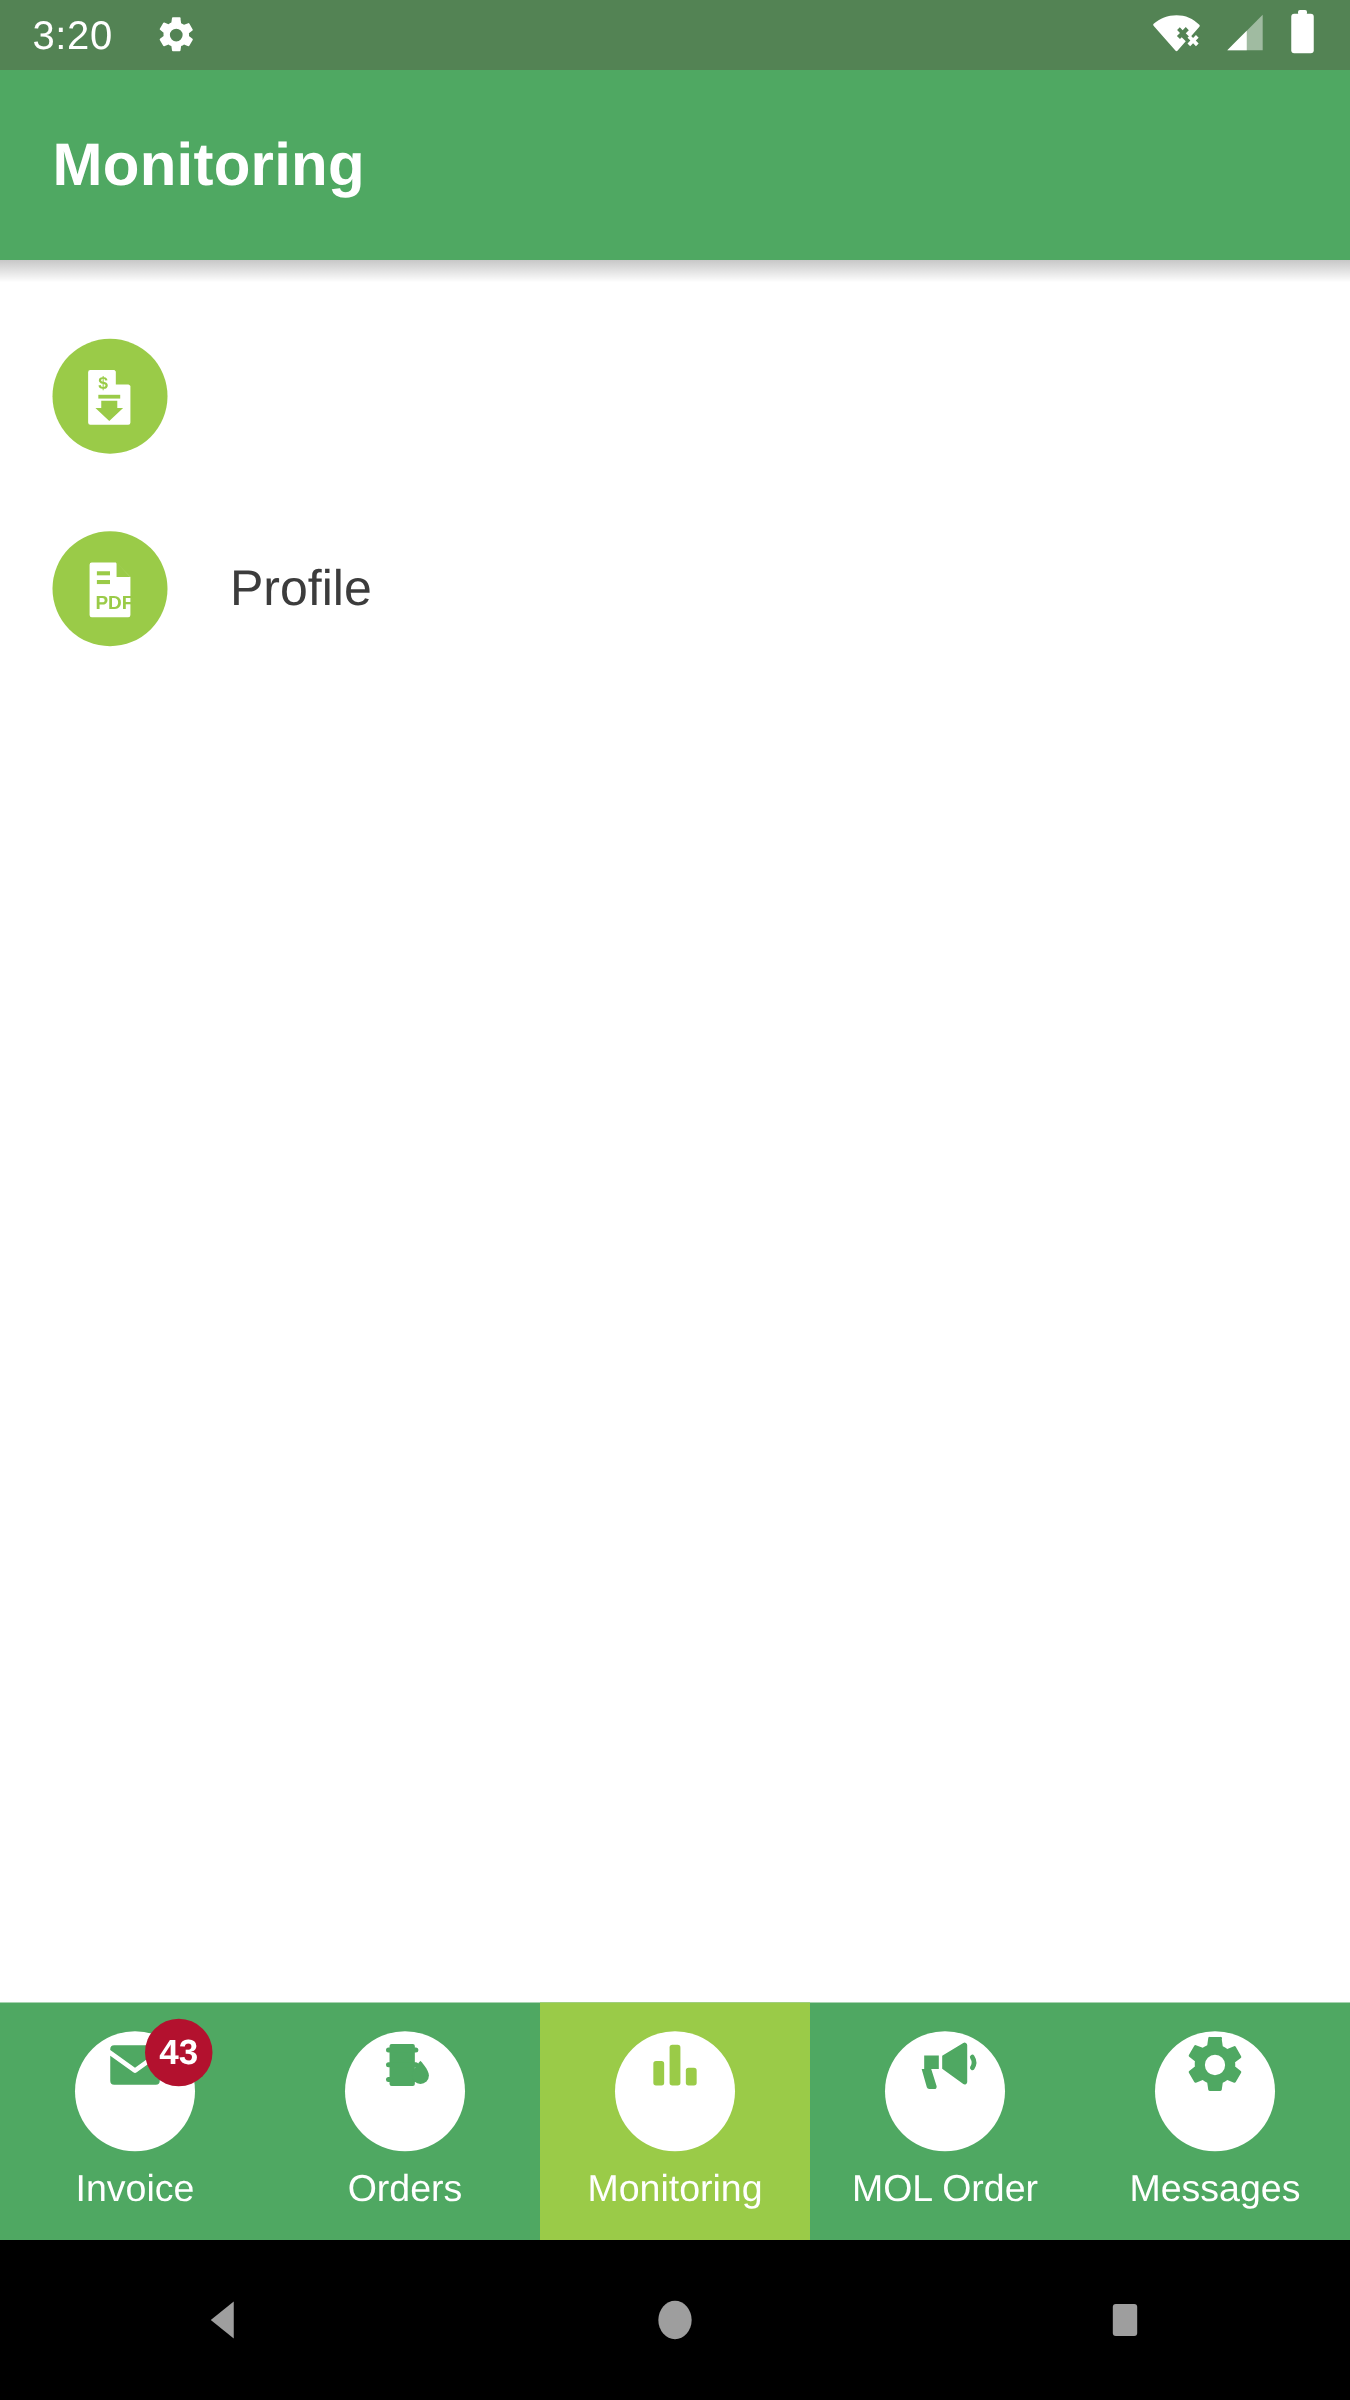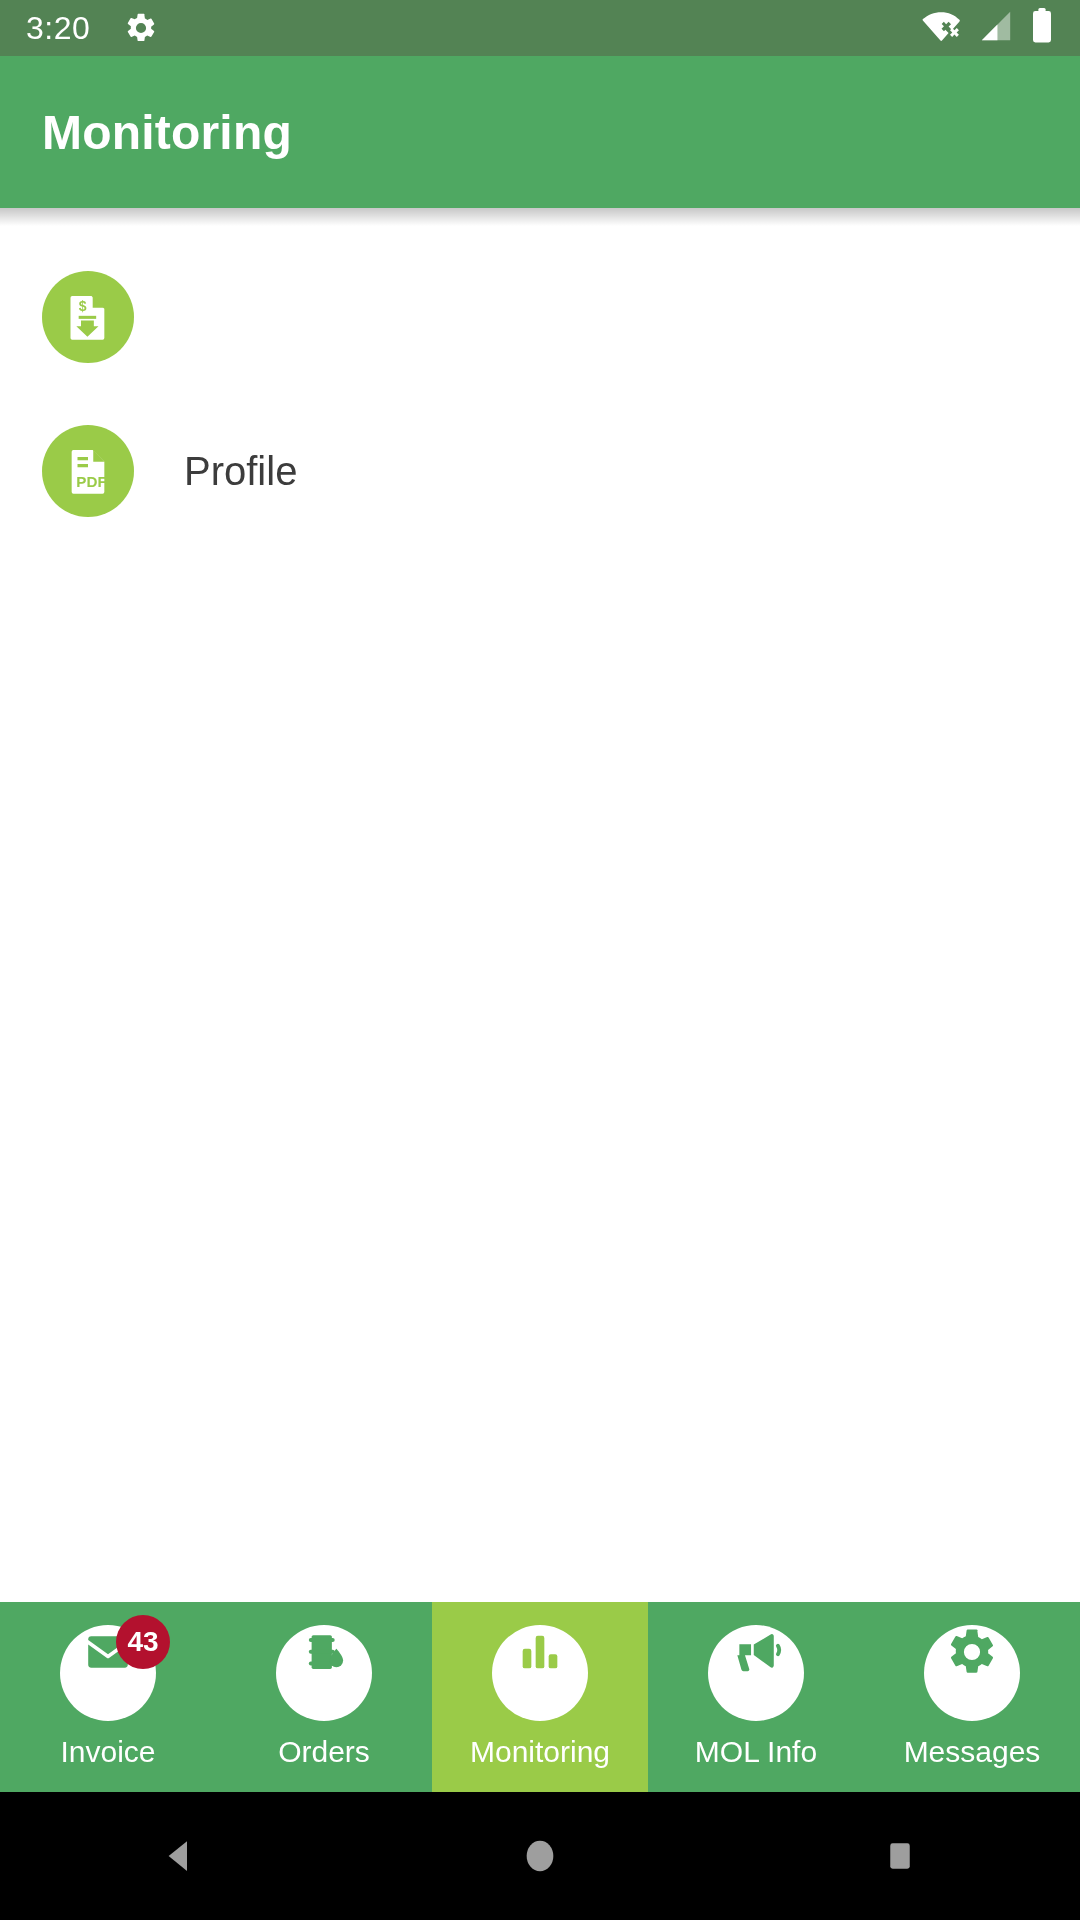--- a/index.html
+++ b/index.html
@@ -191,21 +191,21 @@
     </div>
 
     <div class="nav-item">
       <span class="nav-icon-wrap">
         <svg width="54" height="54" viewBox="0 0 24 24" fill="#4FA862">
           <path d="M18.5 4.2a.9.9 0 0 1 1.4.75v13.1a.9.9 0 0 1-1.4.75L11 13.3V8.7z"></path>
           <path d="M4.6 8.6h5.2v4.8H7.1l1.9 6.1a.8.8 0 0 1-.77 1.05H6.4a.9.9 0 0 1-.86-.63L3.7 13.4H4.6z"></path>
           <path d="M21.2 8.5a.85.85 0 0 1 1.2.2 4.4 4.4 0 0 1 0 4.8.85.85 0 0 1-1.4-.95 2.7 2.7 0 0 0 0-2.9.85.85 0 0 1 .2-1.15z"></path>
         </svg>
       </span>
-      <span class="nav-label">MOL Info</span>
+      <span class="nav-label">MOL Order</span>
     </div>
 
     <div class="nav-item">
       <span class="nav-icon-wrap">
         <svg width="54" height="54" viewBox="0 0 24 24" fill="#4FA862">
           <path d="M19.14 12.94a7.6 7.6 0 0 0 .06-.94 7.6 7.6 0 0 0-.06-.94l2.03-1.58a.5.5 0 0 0 .12-.62l-1.92-3.32a.5.5 0 0 0-.6-.22l-2.39.96a7.3 7.3 0 0 0-1.62-.94l-.36-2.54A.5.5 0 0 0 13.9 2h-3.8a.5.5 0 0 0-.5.42l-.36 2.54c-.59.24-1.13.56-1.62.94l-2.39-.96a.5.5 0 0 0-.6.22L2.71 8.48a.5.5 0 0 0 .12.62l2.03 1.58c-.04.31-.06.63-.06.94s.02.63.06.94l-2.03 1.58a.5.5 0 0 0-.12.62l1.92 3.32c.13.22.38.3.6.22l2.39-.96c.49.38 1.03.7 1.62.94l.36 2.54c.04.24.25.42.5.42h3.8c.25 0 .46-.18.5-.42l.36-2.54c.59-.24 1.13-.56 1.62-.94l2.39.96c.22.08.47 0 .6-.22l1.92-3.32a.5.5 0 0 0-.12-.62l-2.03-1.58zM12 15.6A3.6 3.6 0 1 1 12 8.4a3.6 3.6 0 0 1 0 7.2z"></path>
         </svg>
       </span>
       <span class="nav-label">Messages</span>
     </div>

